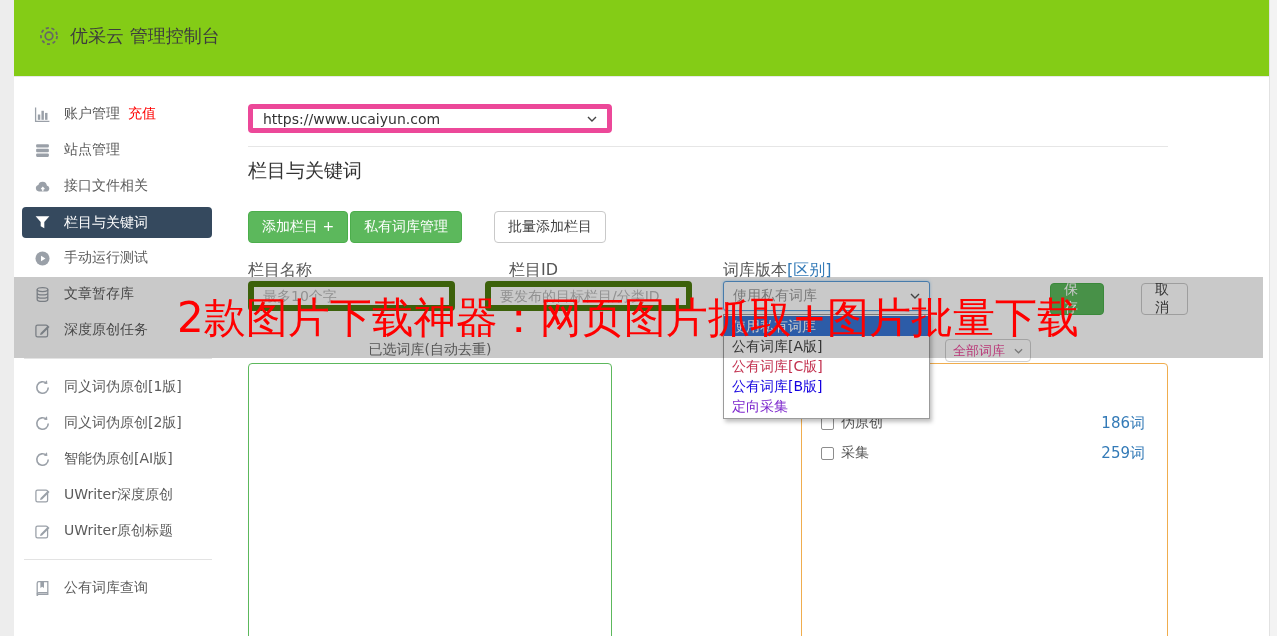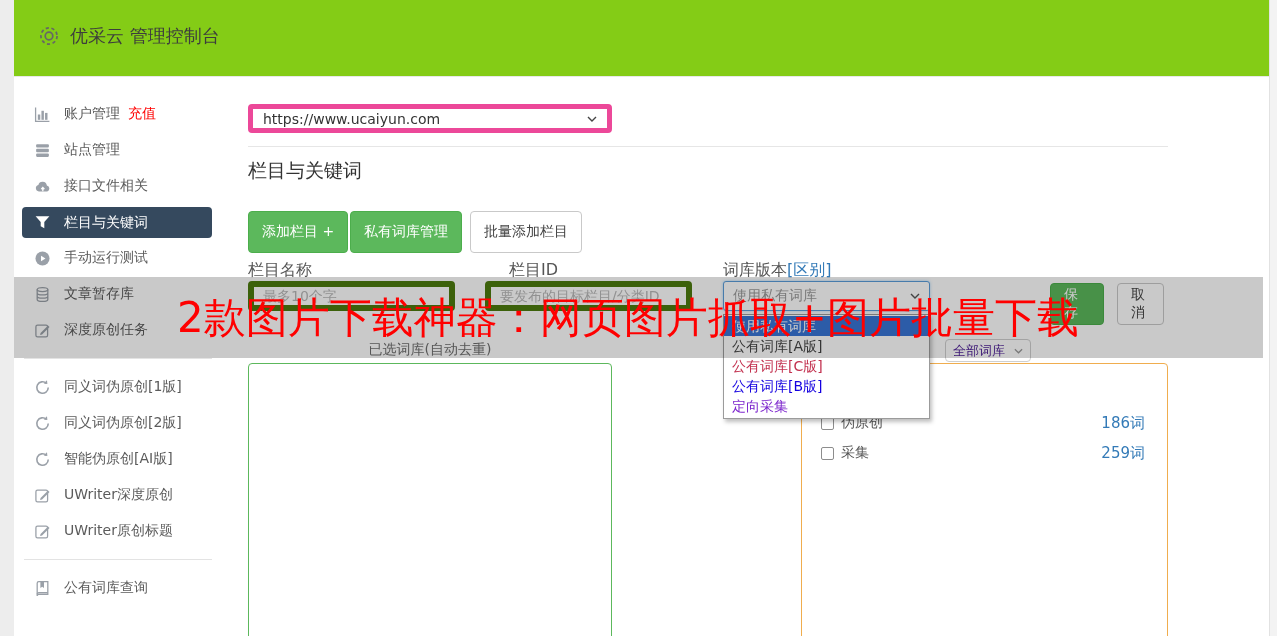--- a/index.html
+++ b/index.html
@@ -29,37 +29,37 @@
   .side-item .badge { color:#f00; font-size:14px; margin-left:-5px; }
   .side-divider { height:1px; background:#e3e3e3; margin:10px 0 10px 2px; }
 
   
   .abs { position:absolute; }
   .select-box { background:#fff; border:5px solid #ec4899; border-radius:4px; font-size:14px; color:#333;
     display:flex; align-items:center; padding:0 10px; justify-content:space-between; cursor:pointer; }
   .select-box .chev { color:#444; width:10px; height:6px; }
   .hr1 { height:1px; background:#e6e6e6; }
   .page-title { font-size:19px; color:#333; }
-  .btn { display:inline-flex; align-items:center; justify-content:center; height:42px; border-radius:4px;
+  .btn { display:inline-flex; align-items:center; justify-content:center; height:32px; border-radius:4px;
     font-size:14px; padding:15px 13px; cursor:pointer; border:1px solid transparent; }
   .btn-green { background:#5cb85c; border-color:#4cae4c; color:#fff; }
-  .btn-white { background:#fff; border-color:#c9c9c9; color:#444; }
+  .btn-white { background:#fff; border-color:#c9c9c9; color:#444;margin-left:24px; }
   .fld-label { font-size:16px; color:#555; }
   .fld-label a { color:#337ab7; text-decoration:none; }
   .txt-input { width:207px; height:30px; border:6px solid #4d7c0f; border-radius:4px; font-size:14px; padding:0 9px;
     color:#333; font-family:inherit; }
   .txt-input::placeholder { color:#b9b9b9; }
   .sel-focus { width:207px; height:30px; border:1px solid #5b9dd9; box-shadow:0 0 3px rgba(82,168,236,.5); border-radius:3px;
     background:#fff; display:flex; align-items:center; justify-content:space-between; padding:0 9px; font-size:14px; color:#9a9a9a; cursor:pointer; }
   .dd-panel { background:#fff; border:1px solid #9b9b9b; box-shadow:2px 3px 4px rgba(0,0,0,.25); z-index:10; padding:1px 0 2px 0; }
   .dd-option { height:20px; line-height:20px; font-size:14px; padding-left:8px; cursor:pointer; white-space:nowrap; }
   .dim-label { font-size:14px; color:#6f6f6f; text-align:center; }
   .green-box { border:1px solid #5cb85c; border-radius:4px; background:#fff; }
   .orange-panel { border:1px solid #f0ad4e; border-radius:4px; background:#fff; }
-  .mini-select { border:1px solid #cfcfcf; border-radius:4px; background:#fff; font-size:13px; color:#4c1d95;
+  .mini-select { border:1px solid #cfcfcf; border-radius:4px; background:#fff; font-size:13px; color:#ec4899;
     display:flex; align-items:center; gap:9px; justify-content:center; cursor:pointer; }
   .word-row { position:absolute; left:0; width:100%; height:22px; display:flex; align-items:center; }
   .word-row .cbx { width:13px; height:13px; border:1px solid #8d8d8d; border-radius:2px; background:#fff; margin:0 7px 0 19px; cursor:pointer; }
   .word-row .wlabel { font-size:14px; color:#555; }
   .word-row .wcount { position:absolute; right:22px; font-size:15px; color:#337ab7; }
 
   
   .banner { position:absolute; left:14px; top:277px; width:1249px; height:81px; background:rgba(0,0,0,0.21); z-index:20;
     display:flex; align-items:center; }
   .banner .banner-text { font-size:42px; font-weight:500; margin-left:163px; white-space:nowrap; letter-spacing:0; }

